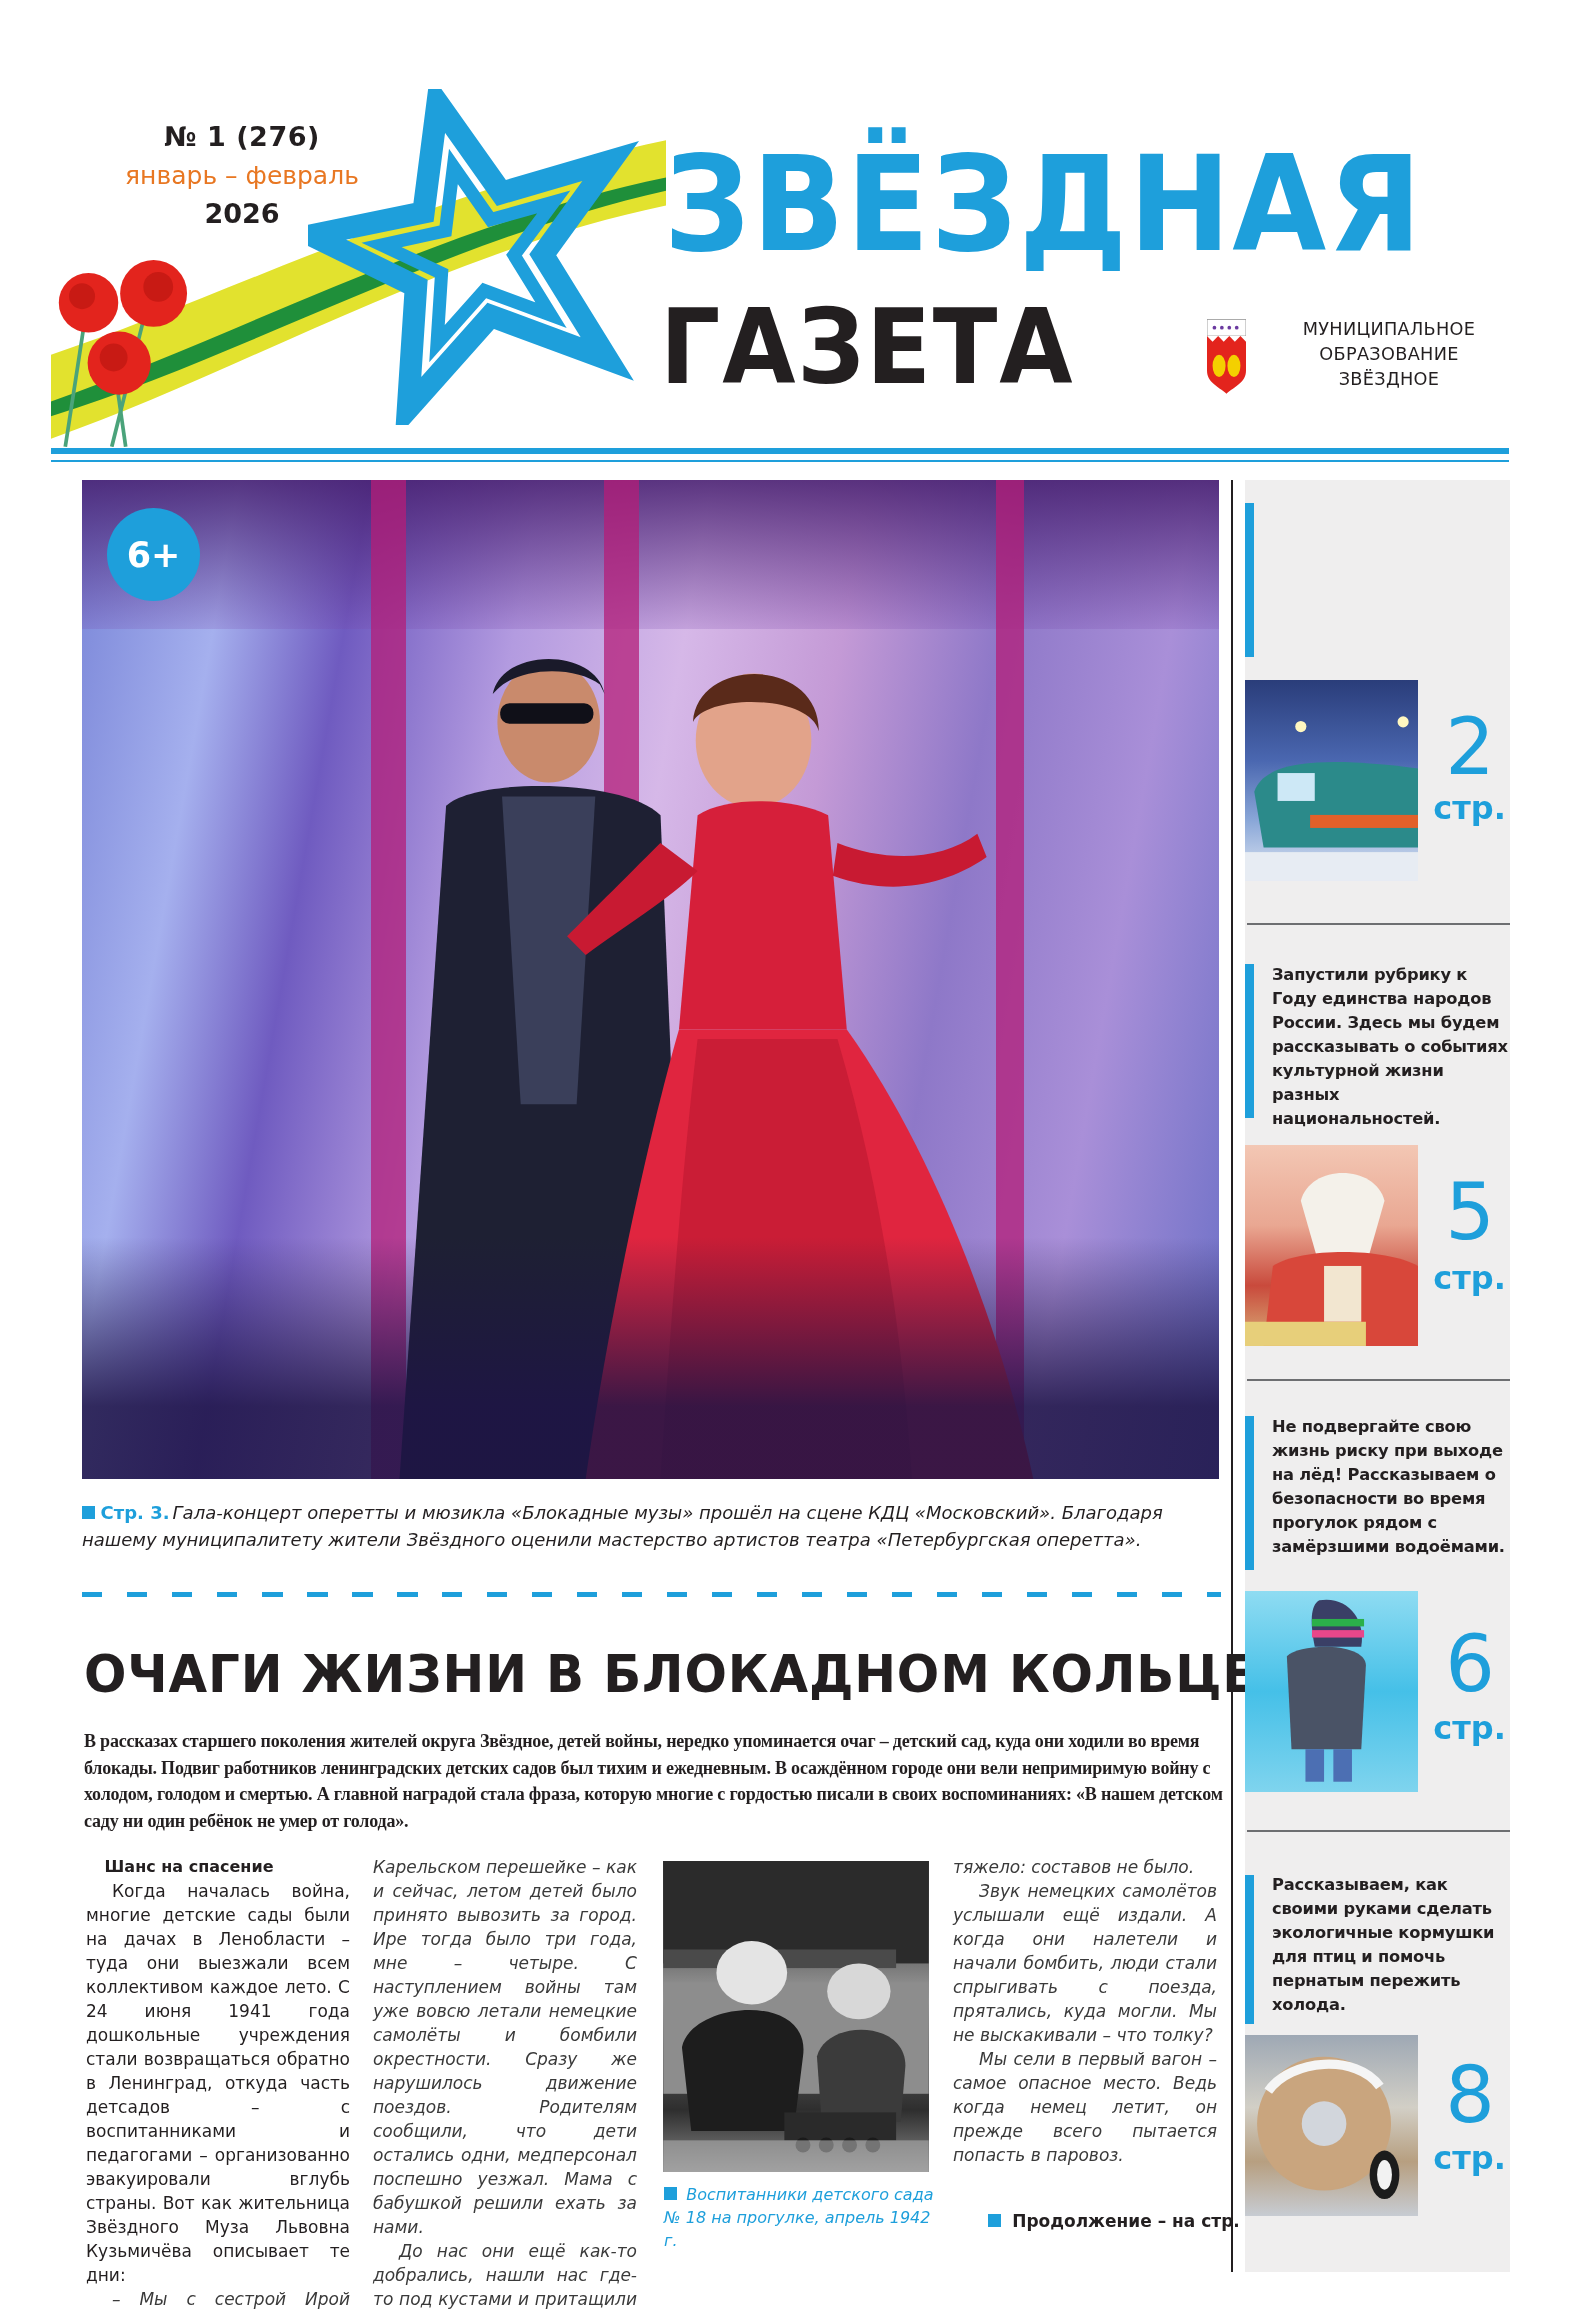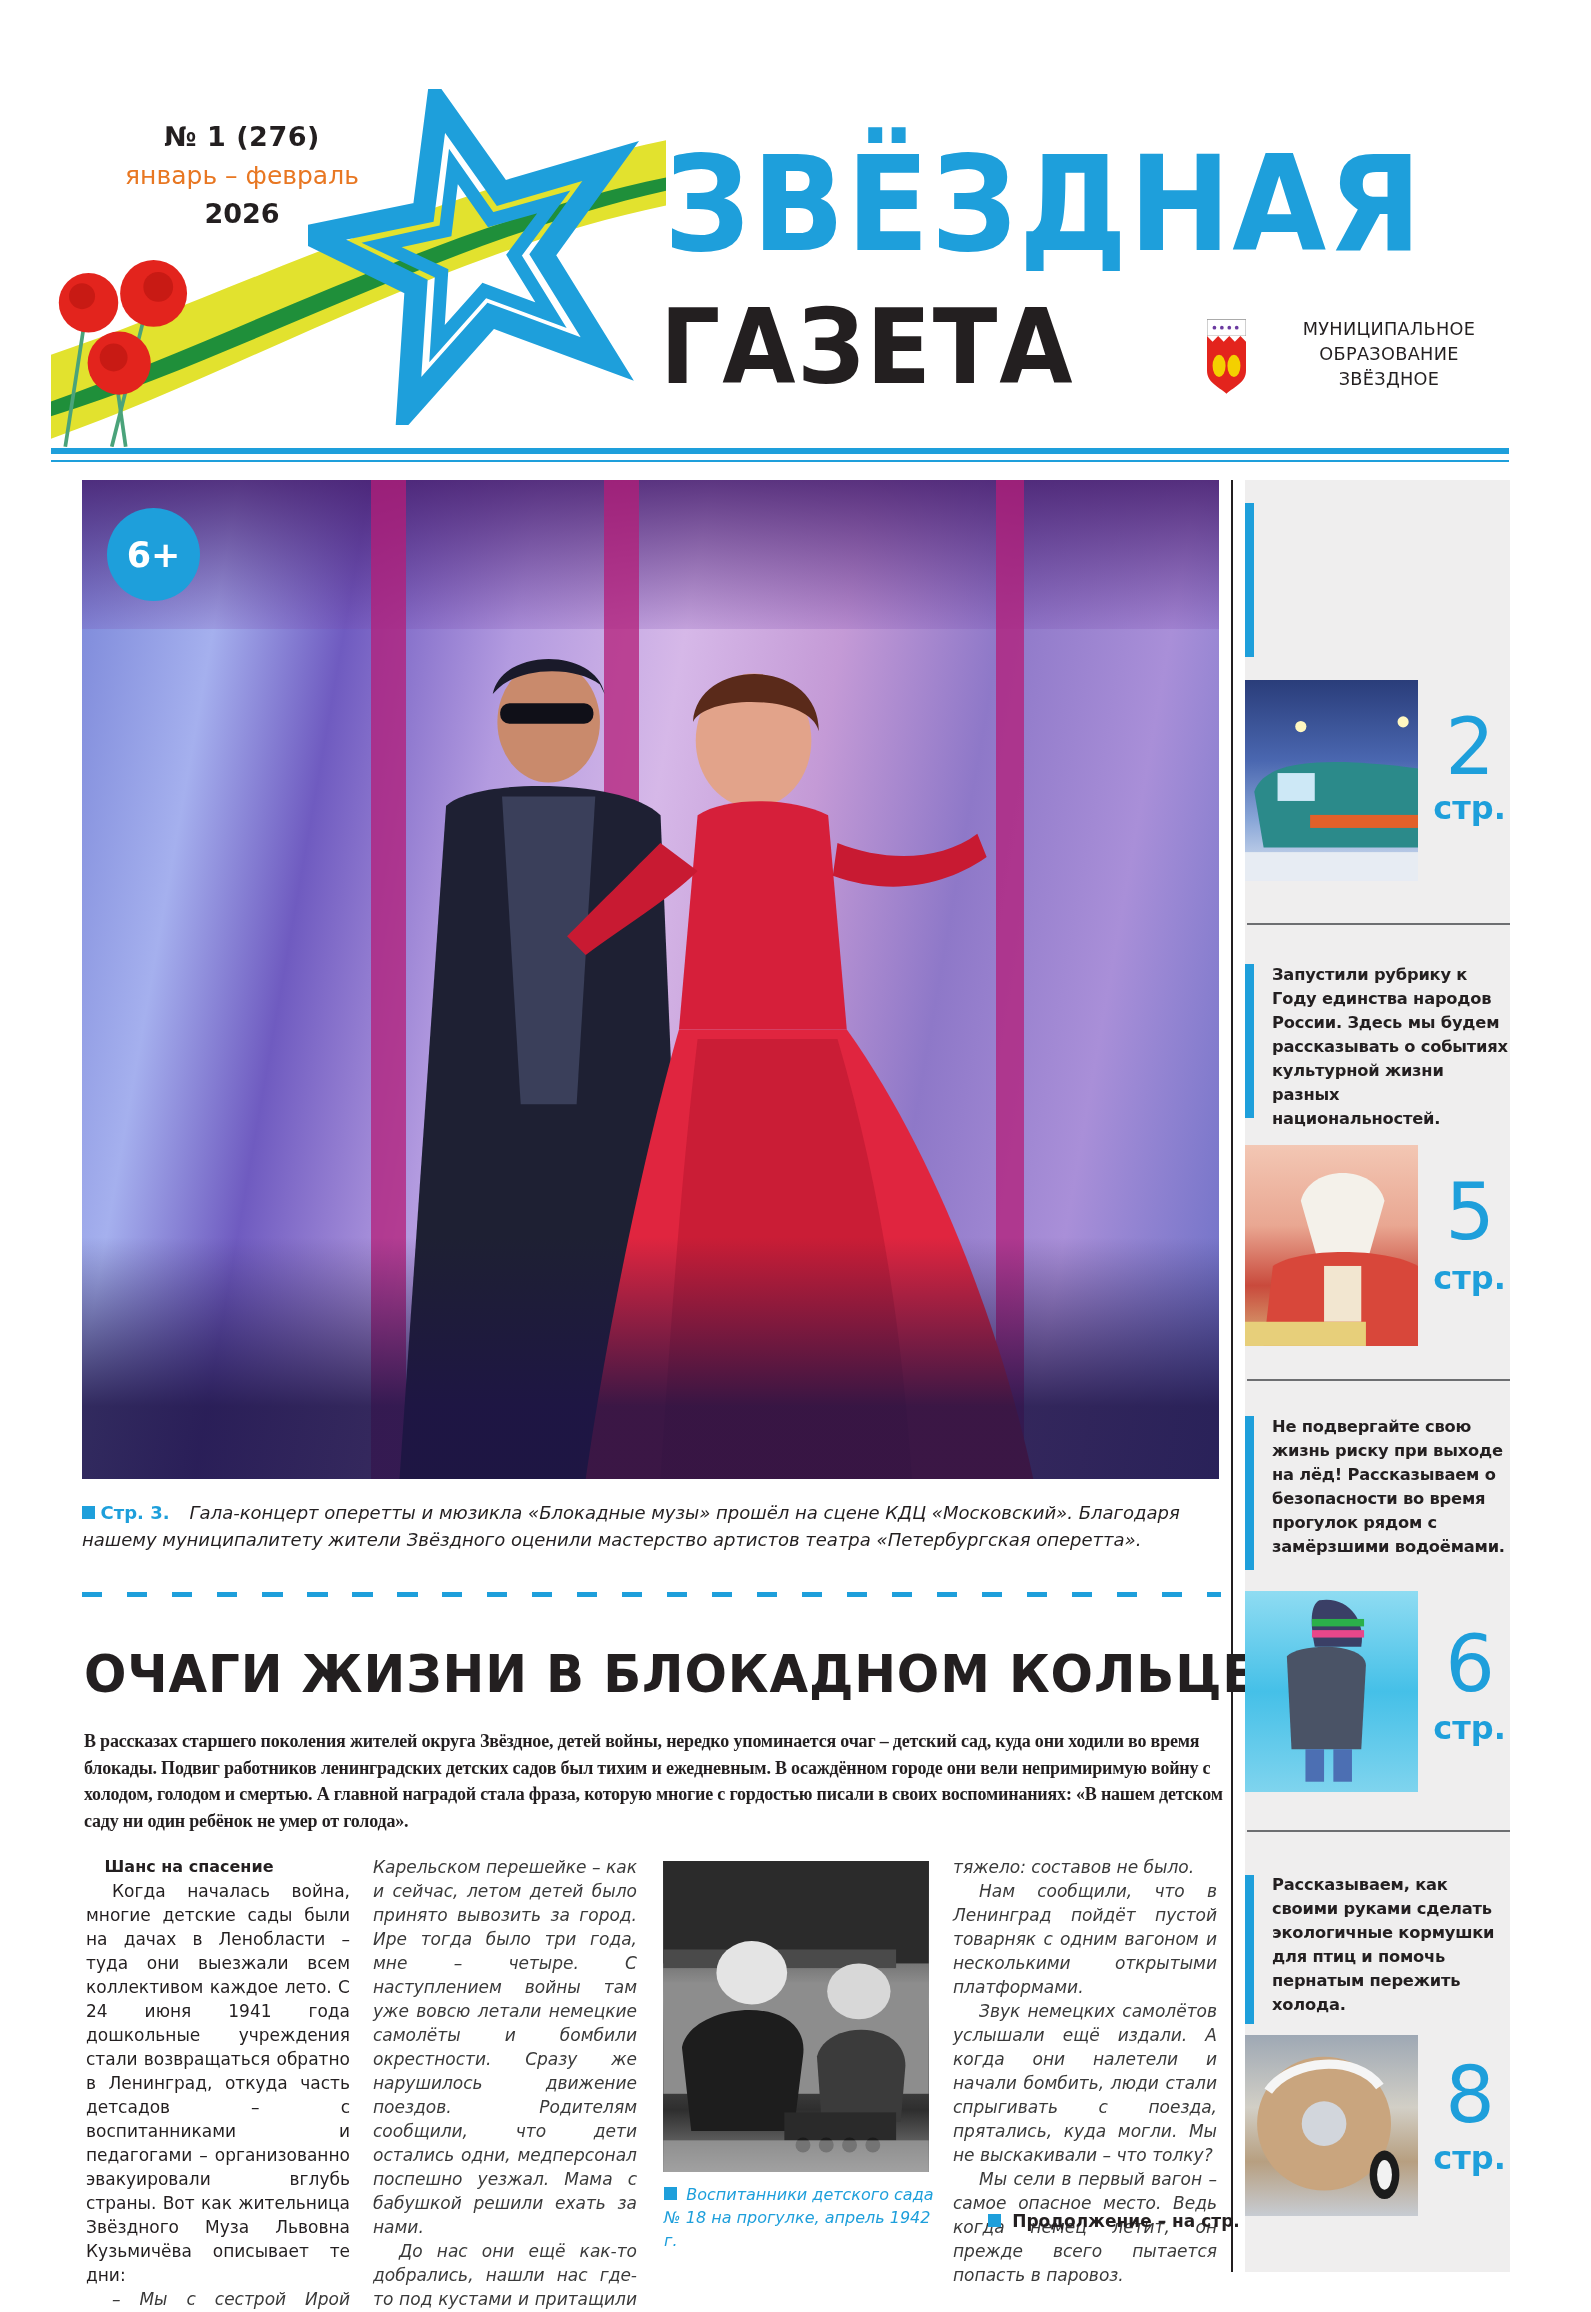--- a/index.html
+++ b/index.html
@@ -39,21 +39,21 @@
     background: linear-gradient(180deg, rgba(40,20,80,0) 0%, rgba(30,20,70,0.85) 70%); }
   .man { position: absolute; left: 308px; top: 158px; width: 308px; height: 841px; }
   .woman { position: absolute; left: 485px; top: 158px; width: 485px; height: 841px; }
   .age-badge { position: absolute; left: 25px; top: 28px; width: 93px; height: 93px; border-radius: 50%;
     background: #1e9fdb; color: #fff; display: flex; align-items: center; justify-content: center;
     font-family: "DejaVu Sans", sans-serif; font-weight: bold; font-size: 35px; }
 
   .photo-caption { position: absolute; left: 82px; top: 1499px; width: 1147px; font-family: "DejaVu Sans", sans-serif;
     font-size: 18px; line-height: 27px; color: #231f20; font-style: italic; }
   .photo-caption .sq { display: inline-block; width: 13px; height: 13px; background: #1e9fdb; margin-right: 5.6px; vertical-align: 0px; }
-  .photo-caption .ref { font-style: normal; font-weight: bold; color: #1e9fdb; margin-right: 20px; }
+  .photo-caption .ref { font-style: normal; font-weight: bold; color: #1e9fdb; margin-right: 3px; }
 
   .dash-rule { position: absolute; left: 82px; top: 1592px; width: 1139px; height: 4.7px;
     background: repeating-linear-gradient(90deg, #1e9fdb 0 20.5px, transparent 20.5px 45px); }
 
   
   .headline { position: absolute; left: 84px; top: 1648px; width: 1147px; font-family: "DejaVu Sans", sans-serif;
     font-size: 52px; line-height: 1; color: #231f20; letter-spacing: 0.9px; white-space: nowrap; transform: scaleX(0.96); transform-origin: left top; }
   .lead { position: absolute; left: 84px; top: 1728px; width: 1147px; font-family: Liberation Serif, serif; font-weight: bold;
     font-size: 18px; line-height: 26.6px; color: #231f20; letter-spacing: -0.2px; }
 
@@ -205,21 +205,20 @@
       <circle cx="225" cy="305" r="8" fill="#1a1a1a"></circle>
     <rect x="0" y="300" width="285" height="34" fill="#b0b0b0" opacity="0.6"></rect>
   </svg>
 </figure>
 <p class="archive-caption">
   <span class="sq"></span><span>Воспитанники детского сада № 18 на прогулке, апрель 1942 г.</span>
 </p>
 
 <div class="col col4">
   <p class="quote noindent">тяжело: составов не было.</p>
-  <p class="quote">Нам сообщили, что в Ленинград пойдёт пустой товарняк с одним вагоном и несколькими открытыми платформами.</p>
   <p class="quote">Звук немецких самолётов услышали ещё издали. А когда они налетели и начали бомбить, люди стали спрыгивать с поезда, прятались, куда могли. Мы не выскакивали – что толку?</p>
   <p class="quote">Мы сели в первый вагон – самое опасное место. Ведь когда немец летит, он прежде всего пытается попасть в паровоз.</p>
 </div>
 <div class="continued">
   <span class="sq"></span><span>Продолжение – на стр. 4</span>
 </div>
 
 <div class="vrule"></div>
 <aside class="sidebar">
 

